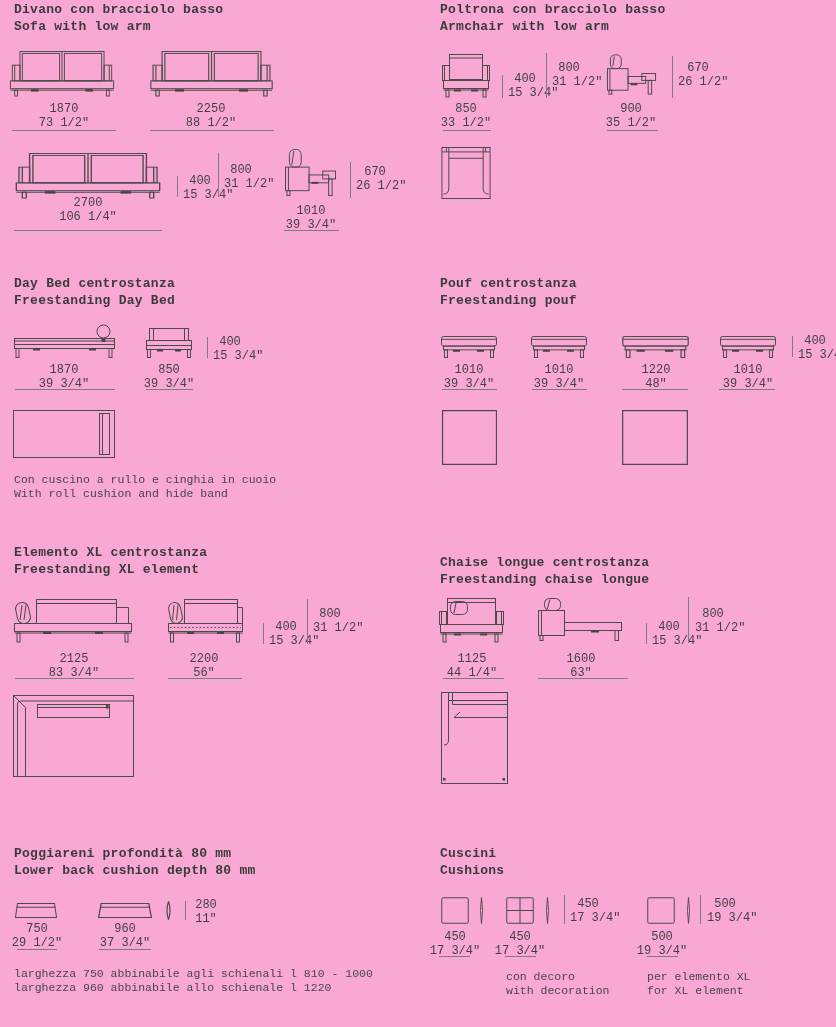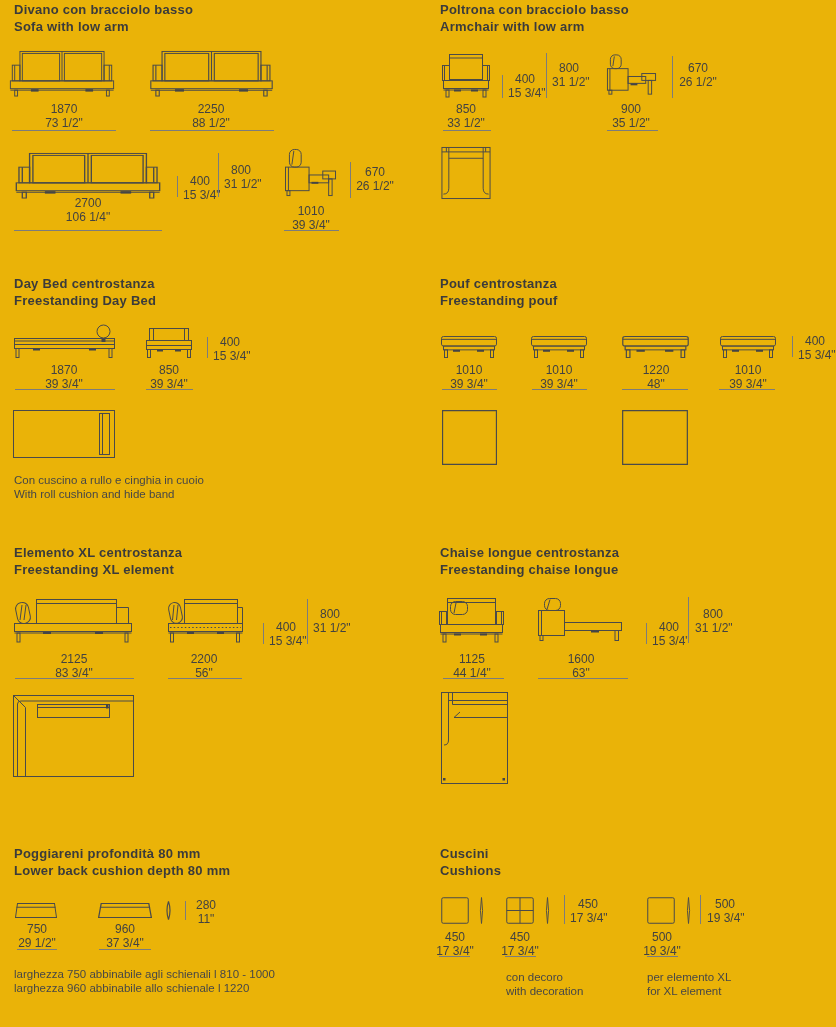--- a/index.html
+++ b/index.html
@@ -1,17 +1,17 @@
 <!DOCTYPE html>
 <html><head>
 <meta charset="utf-8">
 <style>
   html,body{margin:0;padding:0;background:#ffffff;}
   body{font-family:"Liberation Sans", sans-serif;}
-  .page{position:relative;width:836px;height:1027px;background:#eab308;overflow:hidden;}
+  .page{position:relative;width:836px;height:1027px;background:#f9a8d4;overflow:hidden;font-family:Liberation Mono, monospace;}
   .sec{position:absolute;}
   .t{position:absolute;font-weight:bold;font-size:13px;line-height:16.5px;color:#3b3b3b;letter-spacing:.25px;white-space:nowrap;}
   .t span{display:block;}
   .dim{position:absolute;font-size:12px;line-height:13.5px;color:#424242;text-align:center;white-space:nowrap;}
   .dim span{display:block;}
   .ul{position:absolute;height:1px;background:#7c7c7c;}
   .vl{position:absolute;width:1px;background:#7c7c7c;}
   .note{position:absolute;font-size:11.5px;line-height:14px;color:#474747;white-space:nowrap;}
   .note span{display:block;}
   svg.draw{position:absolute;overflow:visible;}
@@ -460,21 +460,21 @@
       <span>2200</span>
       <span>56"</span>
     </div>
     <div class="ul" style="left:168px;top:133px;width:74px"></div>
     <svg class="draw" style="left:13px;top:150px" width="121" height="82">
         <use href="#sym-xl-top"></use>
       </svg>
   </div>
 
   <div class="sec" style="left:418px;top:545px;width:418px;height:298px">
-    <div class="t" style="left:22px;top:0">
+    <div class="t" style="left:22px;top:10px">
       <span>Chaise longue centrostanza</span>
       <span>Freestanding chaise longue</span>
     </div>
     <svg class="draw" style="left:20px;top:52px" width="67" height="46">
         <use href="#sym-chaise-front"></use>
       </svg>
     <svg class="draw" style="left:118px;top:52px" width="90" height="46">
         <use href="#sym-chaise-side"></use>
       </svg>
     <div class="vl" style="left:228px;top:78px;height:21px"></div>

